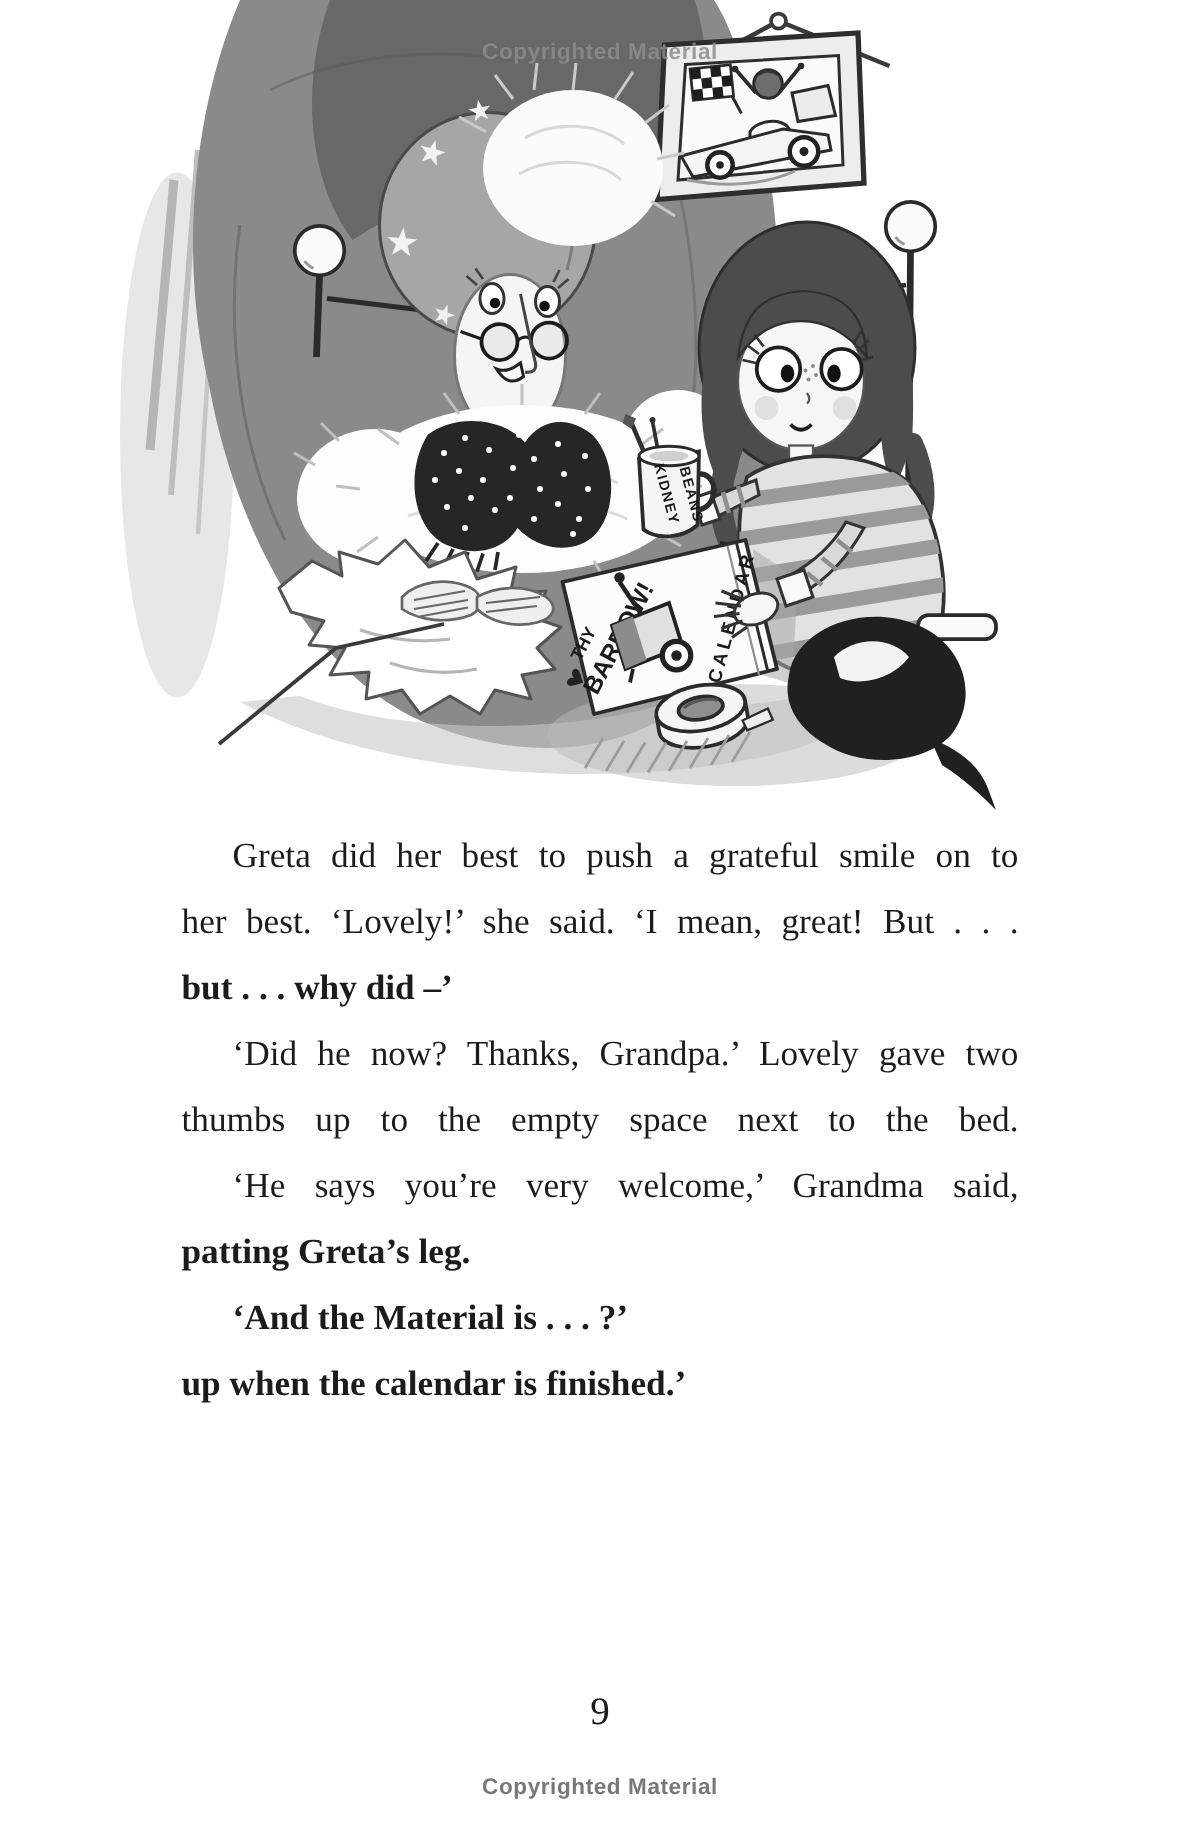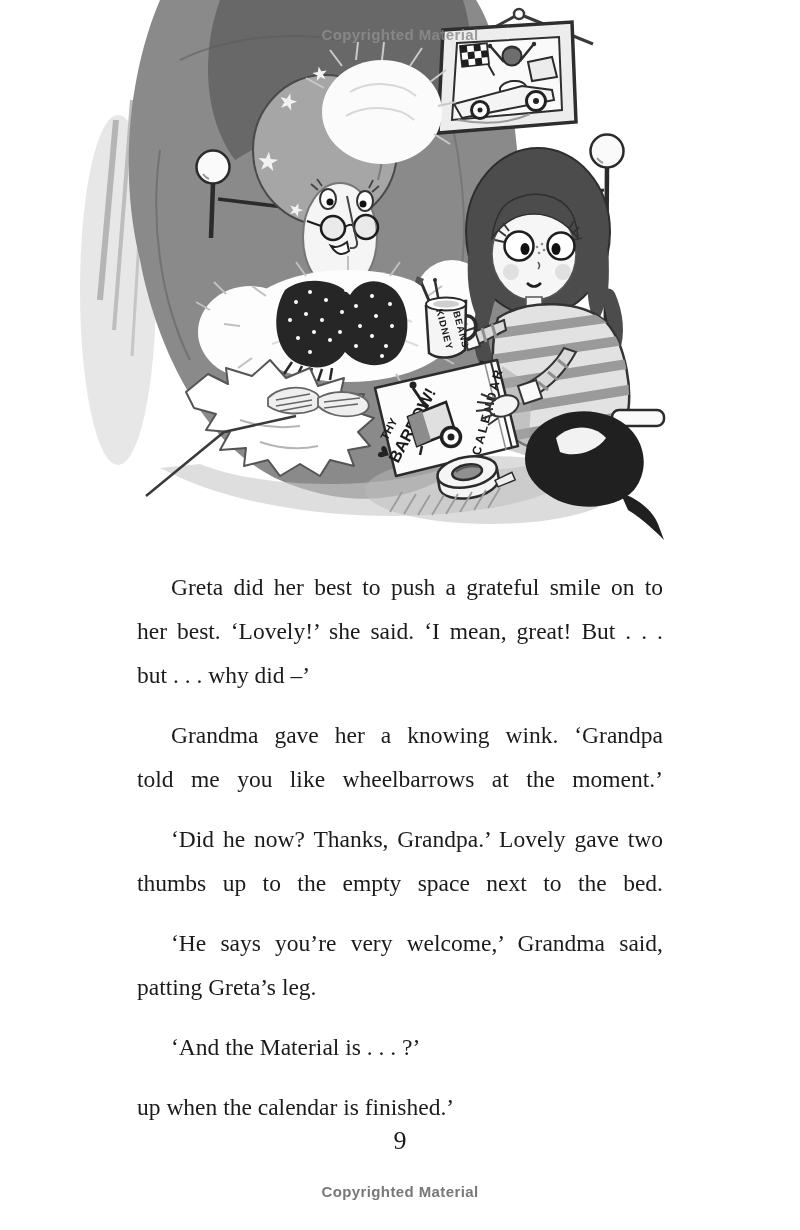--- a/index.html
+++ b/index.html
@@ -4,23 +4,23 @@
 <style>
   html,body{margin:0;padding:0;background:#fff;}
   .page{position:relative;width:800px;height:1230px;background:#fff;overflow:hidden;
         font-family:"Liberation Serif",serif;}
   .watermark{position:absolute;left:0;right:0;text-align:center;
         font-family:"Liberation Sans",sans-serif;font-weight:bold;font-size:15px;letter-spacing:.4px;}
   .watermark.top{top:26px;opacity:.85;z-index:5;}
   .watermark.bottom{top:1183px;}
   .illustration{position:absolute;left:60px;top:0;width:640px;height:545px;margin:0;z-index:1;}
   .story{position:absolute;left:121px;top:549px;width:558px;font-size:23.5px;line-height:44px;}
-  .story p{margin:16px;}
+  .story p{margin:0;}
   .line{display:block;text-align:justify;text-align-last:justify;white-space:normal;}
-  .line.no-j{text-align-last:left;}
+  .line.no-j{text-align-last:left;font-weight:bold;}
   .line.indent{text-indent:34px;}
   .page-number{position:absolute;top:1126px;left:0;right:0;text-align:center;font-size:26px;}
   svg text{font-family:"Liberation Sans",sans-serif;font-weight:bold;}
 </style>
 </head>
 <body>
 
 <div class="page" style="background: rgb(255, 255, 255);">
 
   <div class="watermark top" style="color: rgb(141, 141, 141);">Copyrighted Material</div>
@@ -331,24 +331,20 @@
   </svg>
   </figure>
 
   <section class="story" id="story-container" style="color: rgb(27, 27, 27);">
       <p>
         <span class="line indent">Greta did her best to push a grateful smile on to</span>
         <span class="line">her best. ‘Lovely!’ she said. ‘I mean, great! But . . .</span>
         <span class="line no-j">but . . . why did –’</span>
       </p>
       <p>
-        <span class="line indent">Grandma gave her a knowing wink. ‘Grandpa</span>
-        <span class="line">told me you like wheelbarrows at the moment.’</span>
-      </p>
-      <p>
         <span class="line indent">‘Did he now? Thanks, Grandpa.’ Lovely gave two</span>
         <span class="line">thumbs up to the empty space next to the bed.</span>
       </p>
       <p>
         <span class="line indent">‘He says you’re very welcome,’ Grandma said,</span>
         <span class="line no-j">patting Greta’s leg.</span>
       </p>
       <p>
         <span class="line no-j indent">‘And the Material is . . . ?’</span>
       </p>

